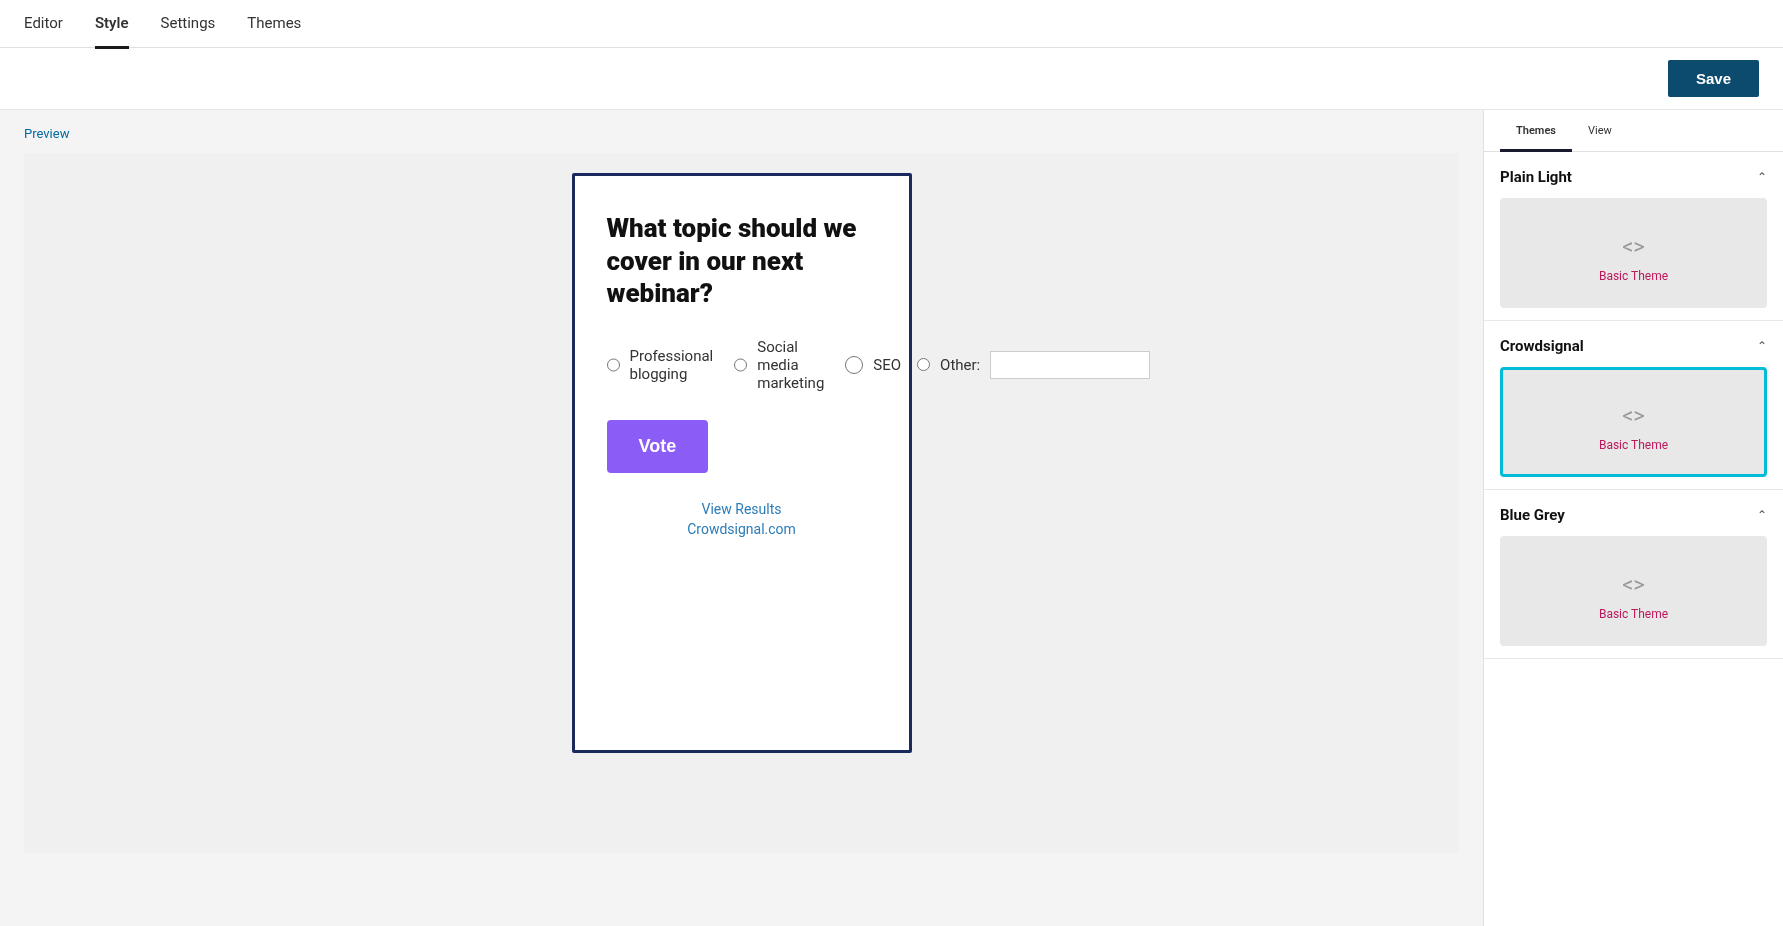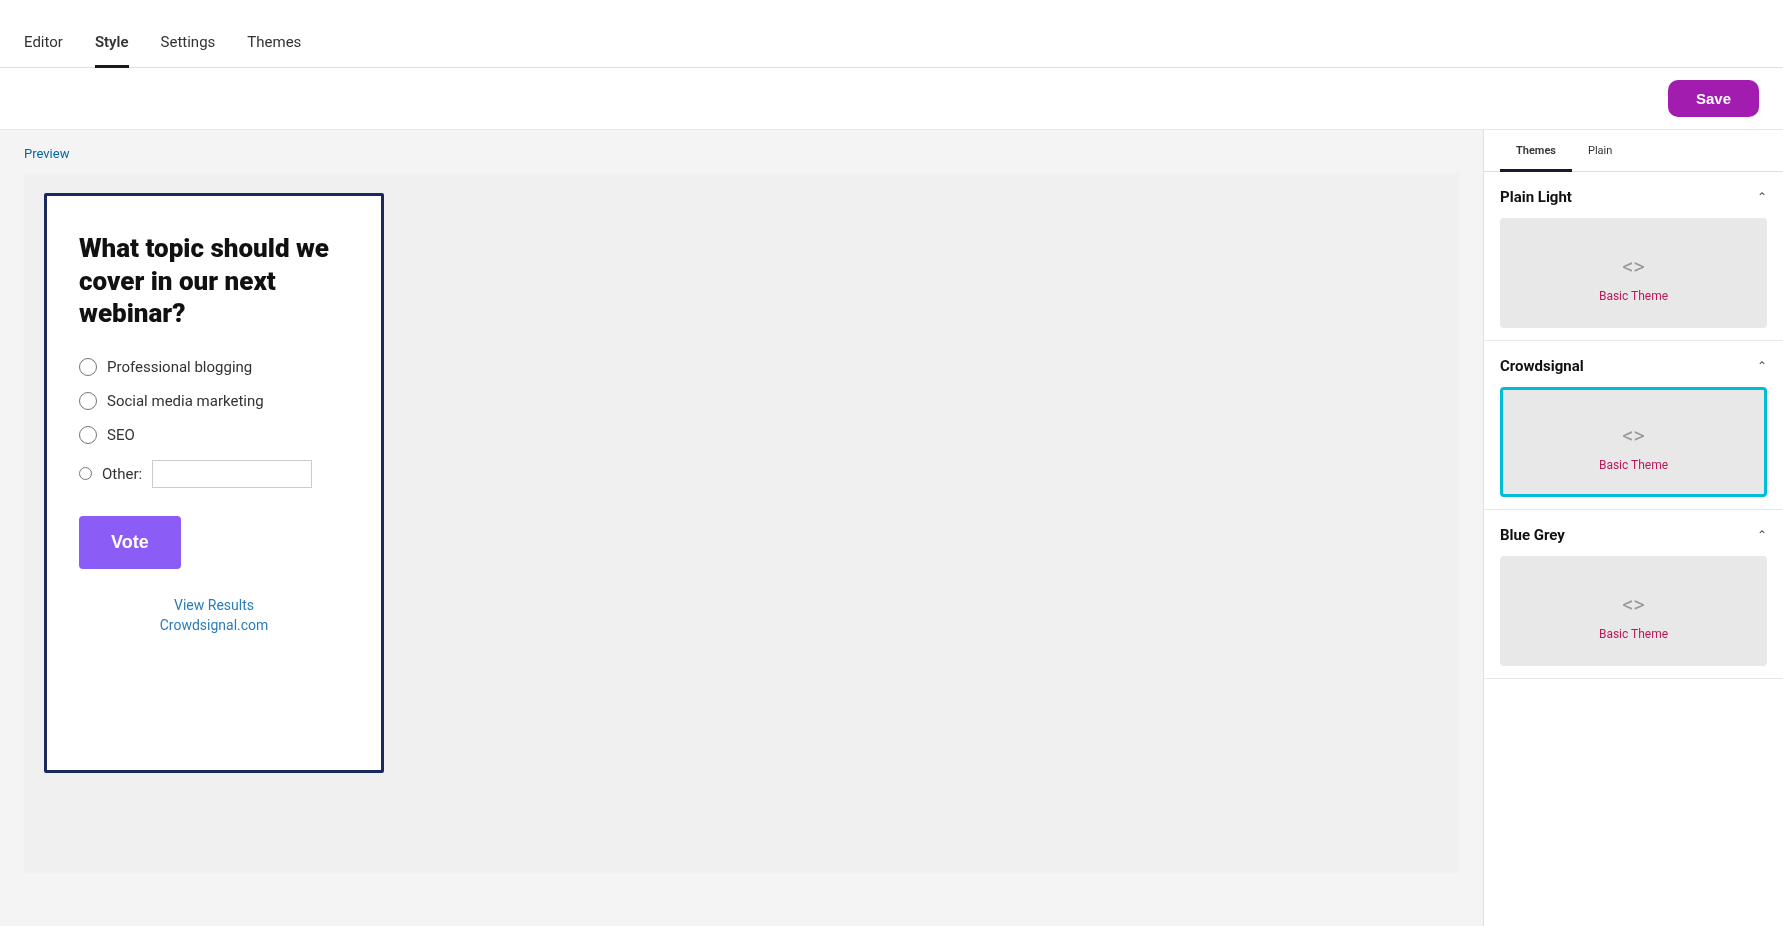--- a/index.html
+++ b/index.html
@@ -1,24 +1,24 @@
 <!DOCTYPE html>
 <html><head>
   <meta charset="utf-8">
   <style>
     * { box-sizing: border-box; margin: 0; padding: 0; }
     body { font-family: -apple-system, BlinkMacSystemFont, 'Segoe UI', Roboto, sans-serif; background: #fff; color: #1a1a1a; }
 
     
     .top-nav {
       display: flex;
-      align-items: flex-end;
+      align-items: flex-start;
       border-bottom: 1px solid #e0e0e0;
       padding: 0 24px;
-      height: 68px;
+      height: 48px;
       gap: 32px;
     }
     .top-nav-item {
       font-size: 15px;
       color: #333;
       cursor: pointer;
       padding-bottom: 14px;
       padding-top: 14px;
       border-bottom: 3px solid transparent;
       margin-bottom: -1px;
@@ -31,28 +31,28 @@
 
     
     .toolbar {
       display: flex;
       align-items: center;
       justify-content: flex-end;
       padding: 12px 24px;
       border-bottom: 1px solid #e8e8e8;
     }
     .save-btn {
-      background: #a21caf;
+      background: #0c4a6e;
       color: #fff;
       border: none;
       padding: 10px 28px;
       font-size: 15px;
       font-weight: 600;
       cursor: pointer;
-      border-radius: 10px;
+      border-radius: 2px;
     }
 
     
     .main-layout {
       display: flex;
       height: calc(926px - 52px - 52px);
     }
 
     
     .preview-area {
@@ -64,21 +64,21 @@
     .preview-label {
       font-size: 13px;
       color: #0369a1;
       margin-bottom: 12px;
     }
     .preview-canvas {
       background: #f0f0f0;
       min-height: 700px;
       display: flex;
       align-items: flex-start;
-      justify-content: flex-start;
+      justify-content: center;
       padding: 20px;
     }
 
     
     .poll-widget {
       background: #fff;
       border: 3px solid #1a2a5e;
       border-radius: 2px;
       padding: 36px 32px 28px;
       width: 340px;
@@ -86,21 +86,21 @@
     }
     .poll-question {
       font-size: 26px;
       font-weight: 900;
       line-height: 1.25;
       color: #111;
       margin-bottom: 28px;
     }
     .poll-options {
       display: flex;
-      flex-direction: column;
+      flex-direction: row;
       gap: 16px;
       margin-bottom: 28px;
     }
     .poll-option {
       display: flex;
       align-items: center;
       gap: 10px;
       font-size: 15px;
       color: #333;
     }
@@ -281,21 +281,21 @@
           <a class="poll-link">View Results</a>
           <a class="poll-link">Crowdsignal.com</a>
         </div>
       </div>
     </div>
   </div>
 
   <div class="right-sidebar">
     <div class="sidebar-tabs">
       <div class="sidebar-tab active">Themes</div>
-      <div class="sidebar-tab">Plain</div>
+      <div class="sidebar-tab">View</div>
     </div>
 
     <div class="sidebar-content">
 
       <div class="theme-section">
         <div class="theme-section-header">
           <span class="theme-section-title">Plain Light</span>
           <span class="chevron-icon">⌃</span>
         </div>
         <div class="theme-card">

